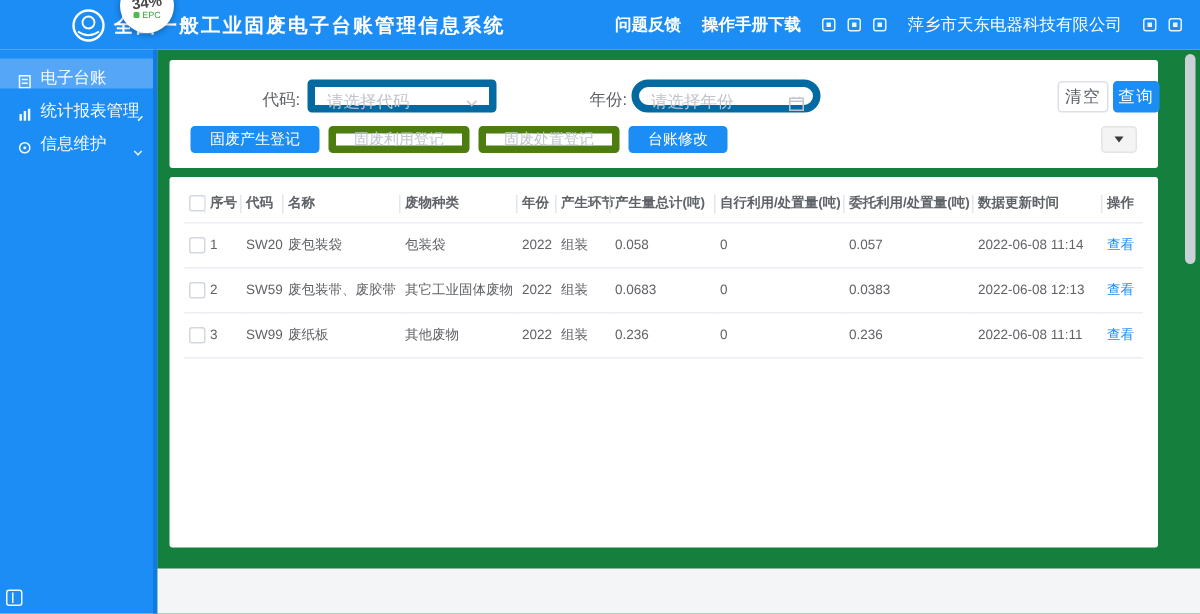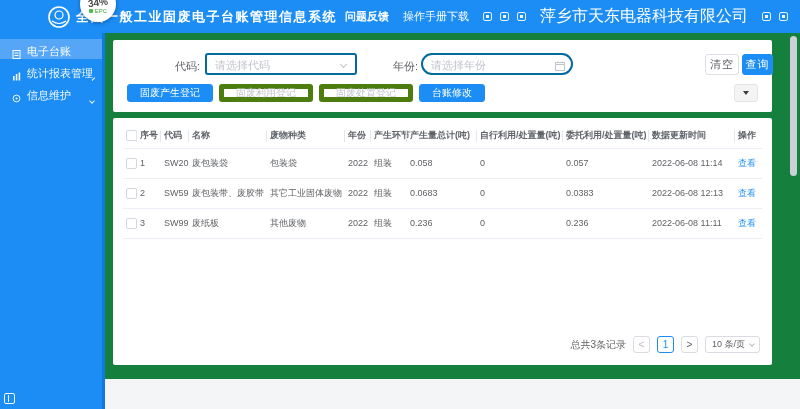--- a/index.html
+++ b/index.html
@@ -16,27 +16,27 @@
     background:#fff; border-radius:50%; box-shadow:0 1px 4px rgba(0,0,0,.35);
     z-index:9; text-align:center; overflow:hidden; }
   .badge .pct { display:block; margin-top:11px; font-size:10px; font-weight:700;
     color:#4a4a4a; transform:rotate(-8deg); }
   .badge .epc { display:block; font-size:6px; color:#3aa33a; }
   .badge .epc::before { content:""; display:inline-block; width:4px; height:4px;
     background:#52b84f; border-radius:1px; margin-right:2px; vertical-align:middle; }
   .topbar-right { margin-left:auto; display:flex; align-items:center; gap:14px;
     color:#fff; font-size:11px; white-space:nowrap; padding-right:2px; }
   .tlink { cursor:pointer; font-weight:700; }
-  .tlink2 { cursor:pointer; font-weight:400; }
+  .tlink2 { cursor:pointer; font-weight:700; }
   .icon-cluster { display:flex; align-items:center; gap:8px; }
   .hicon { width:9px; height:9px; border:1px solid rgba(255,255,255,.9);
     border-radius:2px; position:relative; display:inline-block; }
   .hicon::after { content:""; position:absolute; left:2px; top:2px; width:3px; height:3px;
     background:rgba(255,255,255,.9); }
-  .company { font-size:16px;text-align:right; }
+  .company { font-size:11px;text-align:right; }
 
   
   .sidebar { position:absolute; left:0; top:33px; width:105px; height:376px;
     background:#1b8df5; border-right:3px solid #1079e2; }
   .side-item { height:20px; display:flex; align-items:flex-end; padding:0 8px 0 12px;
     color:rgba(255,255,255,.96); font-size:11px; cursor:pointer; margin-top:2px; }
   .side-item.first { margin-top:6px; }
   .side-item.active { background:#55a6f7; }
   .side-item .slabel { margin-left:6px; white-space:nowrap; }
   .sicon { width:9px; height:9px; flex:0 0 auto; opacity:.95; }
@@ -53,21 +53,21 @@
   .bottom-strip { position:absolute; left:0; bottom:0; width:695px; height:30px;
     background:#f4f5f7; }
   .card { position:absolute; left:8px; background:#fff; border-radius:2px; }
   .filter-card { top:7px; width:659px; height:72px; }
   .table-card { top:85px; width:659px; height:247px;text-decoration:underline; }
 
   
   .flabel { position:absolute; font-size:11px; color:#606266; top:19px; }
   .lab-code { left:62px; }
   .lab-year { left:280px; }
-  .fld { position:absolute; top:13px; width:152px; height:22px; border:2px solid #0369a1;
+  .fld { position:absolute; top:13px; width:126px; height:22px; border:5px solid #0369a1;
     border-radius:3px; background:#fff; }
   .fld input { width:100%; height:100%; border:0; outline:0; background:transparent;
     font-size:11px; color:#606266; padding:0 20px 0 8px;
     font-family:"Liberation Sans","DejaVu Sans",sans-serif; }
   .fld input::placeholder { color:#c0c4cc; }
   .fld-code { left:92px; }
   .fld-year { left:308px;border-radius:11px; }
   .fld .chev-grey { position:absolute; right:9px; top:7px; width:5px; height:5px;
     border-right:1px solid #c0c4cc; border-bottom:1px solid #c0c4cc; transform:rotate(45deg); }
   .cal-icon { position:absolute; right:6px; top:6px; }
@@ -278,28 +278,18 @@
           <td>组装</td>
           <td>0.236</td>
           <td>0</td>
           <td>0.236</td>
           <td>2022-06-08 11:11</td>
           <td><span class="view-link">查看</span></td>
         </tr>
       </tbody>
     </table>
 
-    <div class="pager">
-      <span>总共3条记录</span>
-      <span class="pbox disabled">&lt;</span>
-      <span class="pbox current">1</span>
-      <span class="pbox">&gt;</span>
-      <span class="psize">
-        <span>10 条/页</span>
-        <i class="chev-grey"></i>
-      </span>
-    </div>
   </div>
 
   <div class="bottom-strip"></div>
 </div>
 
 <div class="scroll-thumb"></div>
 
 </body></html>

